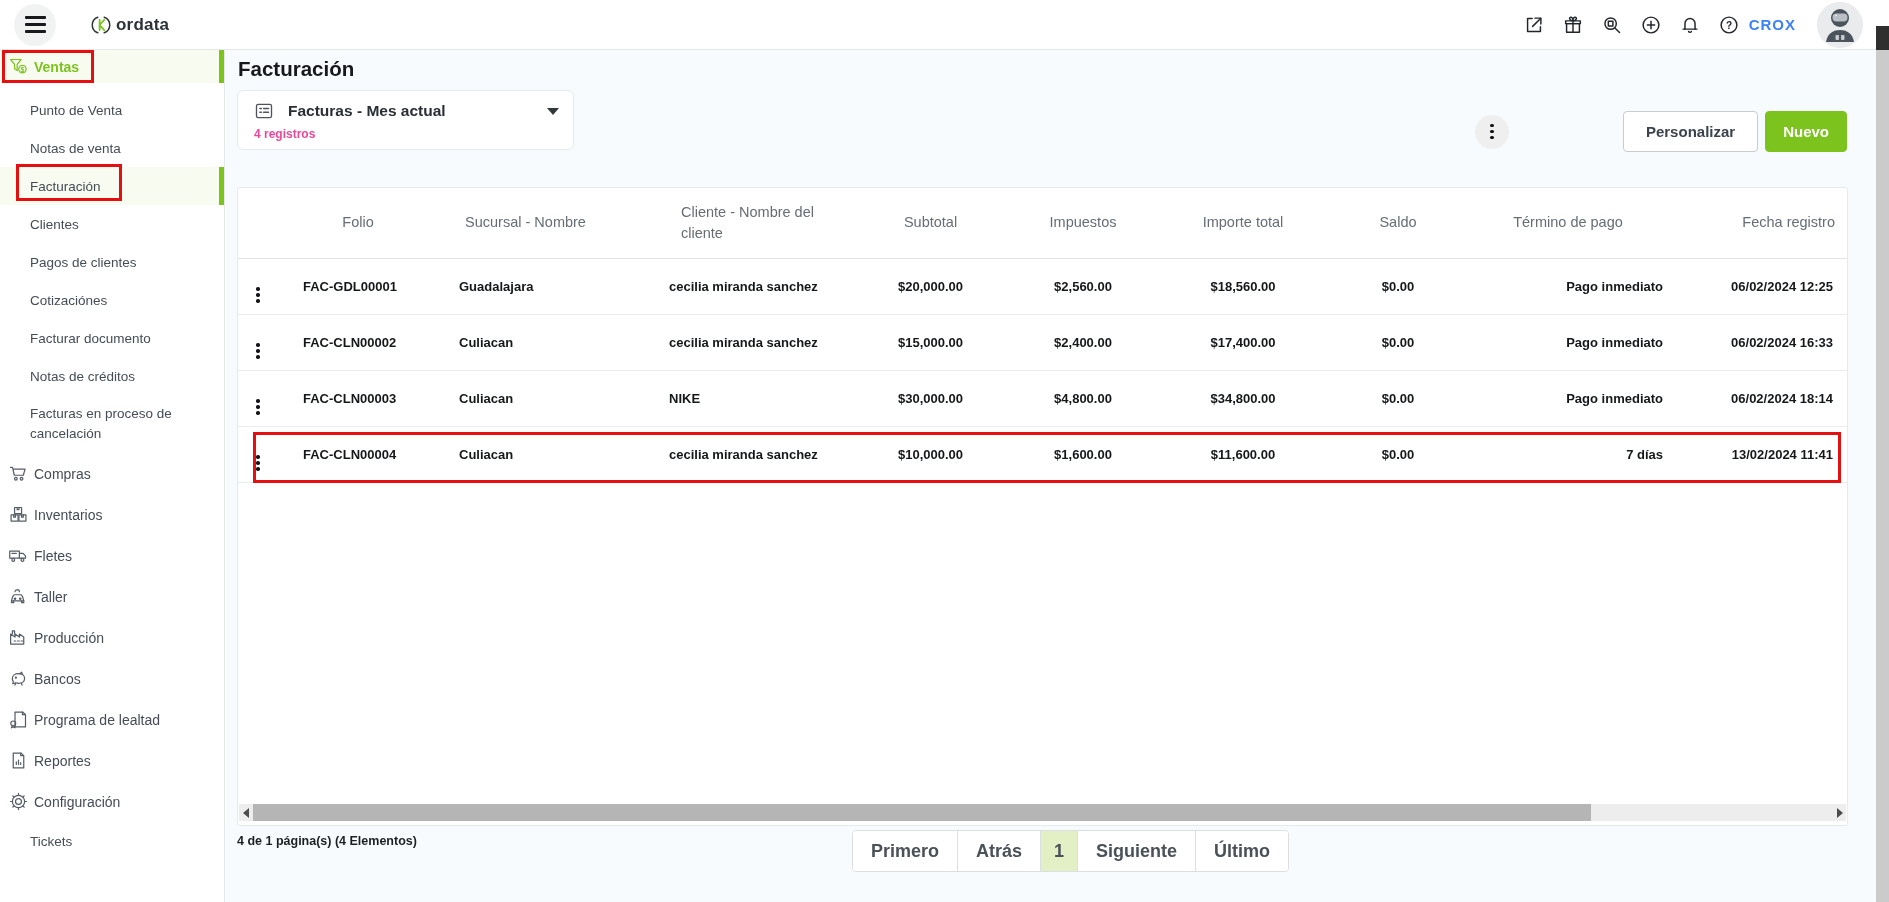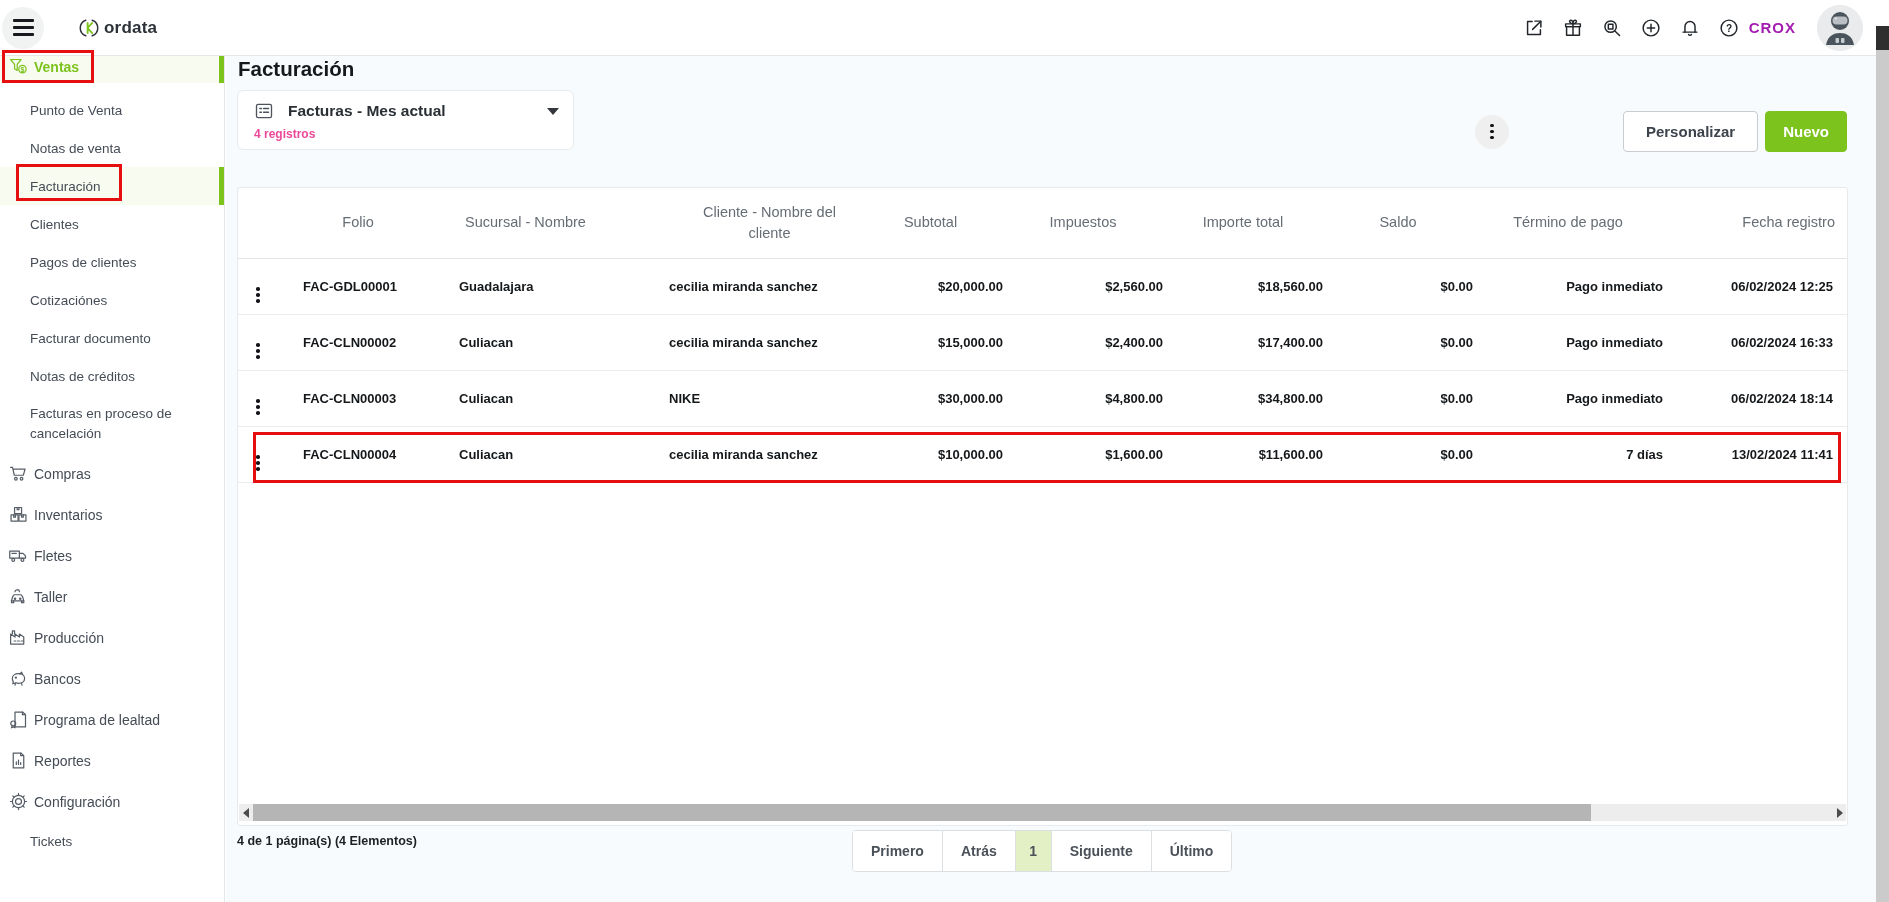--- a/index.html
+++ b/index.html
@@ -10,33 +10,33 @@
     --ink:#1b1e23;
     --side-ink:#454c56;
     --icon-ink:#4d545d;
   }
   *{box-sizing:border-box;margin:0;padding:0}
   html,body{margin:0;padding:0;background:#fff}
   body{font-family:"Liberation Sans",sans-serif;color:var(--ink)}
   .screen{position:relative;width:1889px;height:902px;background:#fff;overflow:hidden}
 
   
-  .topbar{position:absolute;top:0;left:0;width:1889px;height:56px;background:#fff;
-          border-bottom:1px solid #e5e7e9;display:flex;align-items:center;padding:0 26px 0 2px;z-index:5}
+  .topbar{position:absolute;top:0;left:0;width:1889px;height:50px;background:#fff;
+          border-bottom:1px solid #e5e7e9;display:flex;align-items:center;padding:0 26px 0 14px;z-index:5}
   .hamburger{width:42px;height:42px;border-radius:50%;background:#f1f2f2;border:none;cursor:pointer;
              display:flex;flex-direction:column;justify-content:center;align-items:center;gap:4px}
   .hamburger span{display:block;width:21px;height:3px;background:#17191c;border-radius:1px}
   .brand{display:flex;align-items:center;gap:4px;margin-left:34px}
   .brand-text{font-size:17px;font-weight:700;color:#2d3138;letter-spacing:.2px}
   .tb-right{margin-left:auto;display:flex;align-items:center;gap:17px}
   .tb-btn{background:none;border:none;cursor:pointer;display:flex;align-items:center;padding:0}
   .ic{width:22px;height:22px}
   .ic *{fill:none;stroke:var(--icon-ink);stroke-width:1.6;stroke-linecap:round;stroke-linejoin:round}
   .ic.dark *{stroke:#22262b}
-  .crox{font-size:15px;font-weight:700;letter-spacing:1px;color:#a21caf;margin-left:-8px}
+  .crox{font-size:15px;font-weight:700;letter-spacing:1px;color:#3b82f6;margin-left:-8px}
   .avatar{width:46px;height:46px;border-radius:50%;overflow:hidden;border:none;background:#e9ebed;cursor:pointer;padding:0;margin-left:4px}
 
   
   .vscroll{position:absolute;top:0;right:0;width:13px;height:902px;z-index:9}
   .vscroll .vtrack{position:absolute;top:50px;bottom:0;left:0;right:0;background:#cbcbcb}
   .vscroll .vthumb{position:absolute;top:26px;left:0;right:0;height:24px;background:#2f2f2f}
 
   
   .sidebar{position:absolute;top:50px;left:0;width:225px;bottom:0;background:#fff;
            border-right:1px solid #e4e6e8;z-index:2}
@@ -78,22 +78,22 @@
   .btn-personalize{background:#fff;border:1px solid #c8ccd0;color:#3c434c;padding:0 22px;margin-right:7px}
   .btn-new{background:var(--accent);border:1px solid var(--accent);color:#fff;padding:0 17px}
 
   
   .table-card{position:absolute;top:137px;left:11px;width:1611px;height:639px;background:#fff;
               border:1px solid #e7eaec;border-radius:3px}
   table{border-collapse:collapse;width:1609px;table-layout:fixed}
   thead th{height:70px;font-size:14.5px;font-weight:400;color:#666d75;text-align:center;
            vertical-align:middle;border-bottom:1px solid #e2e4e6;line-height:1.45;cursor:pointer}
   tbody tr{height:56px;border-bottom:1px solid #ececee;cursor:pointer}
-  tbody td{font-size:13px;font-weight:700;color:#15181b;text-align:right;vertical-align:middle}
-  th.h-2{text-align:center;padding-left:68px}
+  tbody td{font-size:13px;font-weight:700;color:#15181b;text-align:center;vertical-align:middle}
+  th.h-2{text-align:left;padding-left:68px}
   th.h-8{text-align:right;padding-right:12px}
   td.col-0{text-align:left;padding-left:25px}
   td.col-1{text-align:left;padding-left:21px}
   td.col-2{text-align:left;padding-left:56px}
   td.col-7{text-align:right;padding-left:60px}
   td.col-8{text-align:right;padding-right:14px}
   td.col-k{text-align:center}
 
   
   .hscroll{position:absolute;left:1px;right:1px;bottom:4px;height:17px;background:#ededed}
@@ -101,21 +101,21 @@
   .harrow.l{left:0}.harrow.r{right:0}
   .tri-l{width:0;height:0;border-top:5px solid transparent;border-bottom:5px solid transparent;border-right:6px solid #4c4c4c}
   .tri-r{width:0;height:0;border-top:5px solid transparent;border-bottom:5px solid transparent;border-left:6px solid #4c4c4c}
   .hthumb{position:absolute;top:0;left:14px;width:1338px;height:17px;background:#b5b5b5;cursor:grab}
 
   
   .status{position:absolute;left:11px;top:784px;font-size:12.5px;font-weight:700;color:#1d2023}
   .pagination{position:absolute;left:626px;top:780px;display:flex;background:#fff;border-radius:4px;
               overflow:hidden;border:1px solid #dcdfe2}
   .pg{height:40px;border:none;border-left:1px solid #dcdfe2;background:#fff;font-family:inherit;
-      font-size:14px;font-weight:700;color:#4b5158;padding:0 18px;cursor:pointer}
+      font-size:18px;font-weight:700;color:#4b5158;padding:0 18px;cursor:pointer}
   .pg:first-child{border-left:none}
   .pg.active{background:var(--pag-active);min-width:36px;padding:0 13px}
 </style>
 </head>
 <body>
 
 <div class="screen">
 
   <header class="topbar">
     <button class="hamburger">

